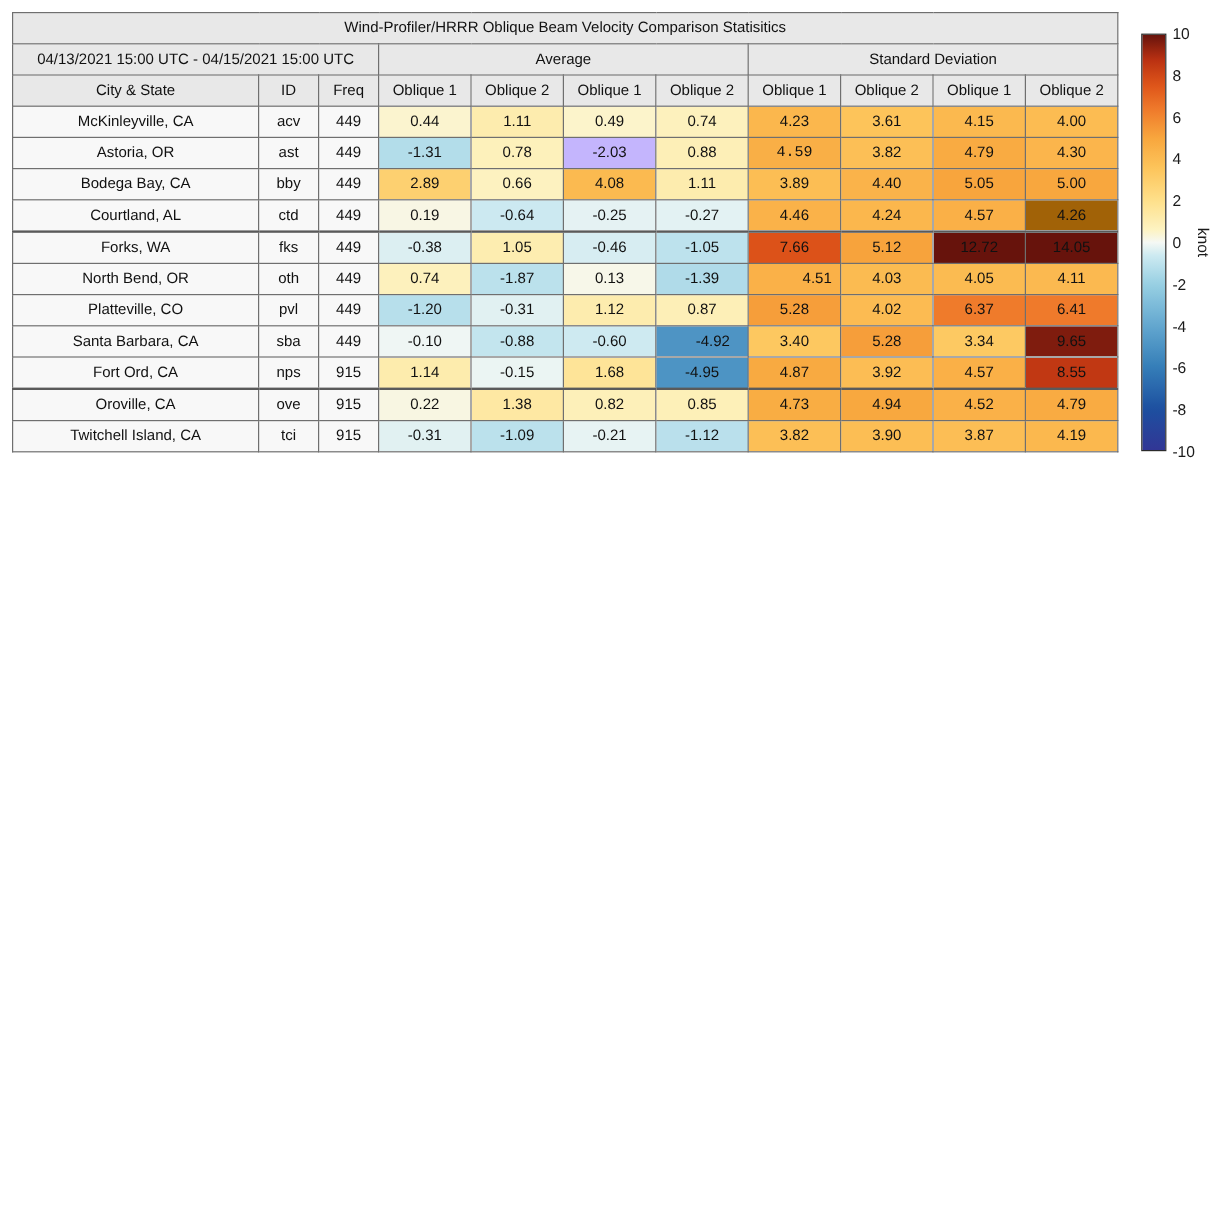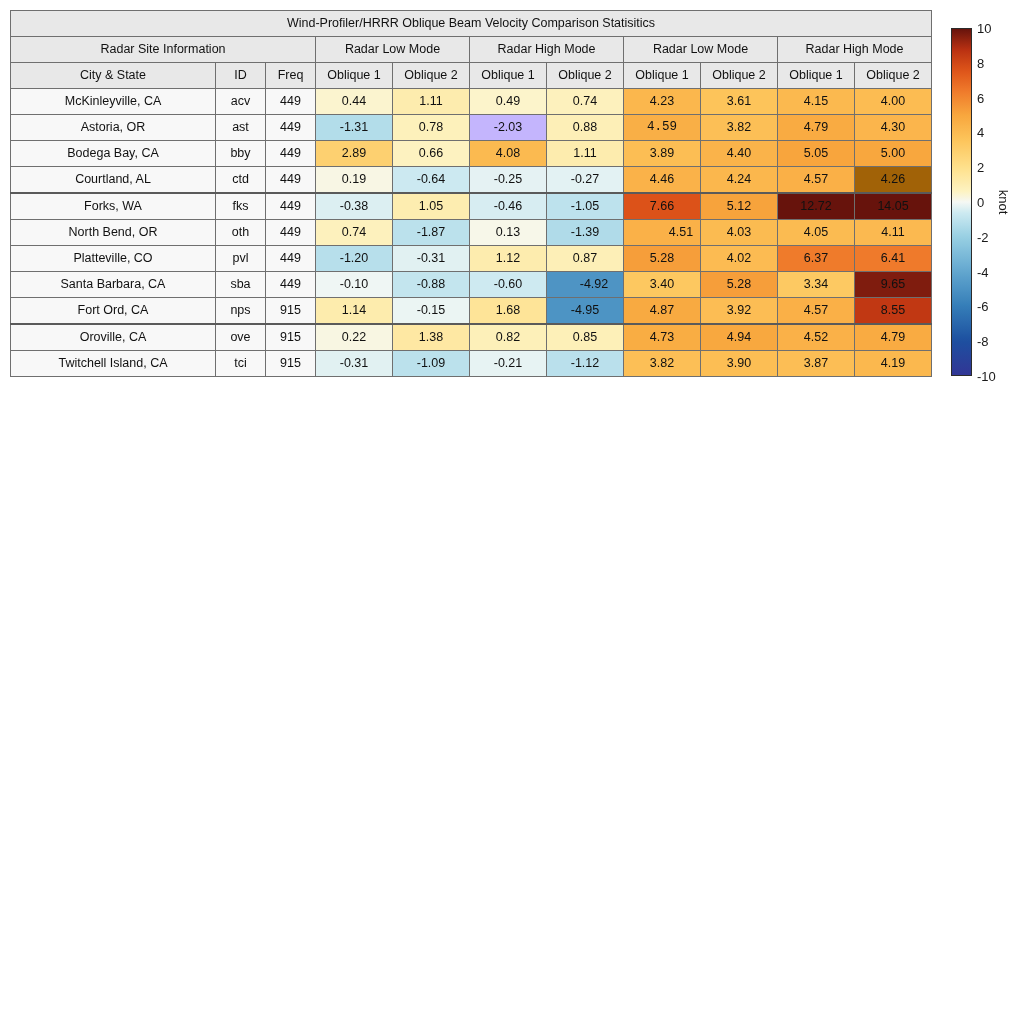--- a/index.html
+++ b/index.html
@@ -139,25 +139,23 @@
       <col class="c-val">
         <col class="c-val">
         <col class="c-val">
         <col class="c-val">
     </colgroup>
     <tbody>
       <tr class="hdr">
         <td class="title-cell" colspan="11">Wind-Profiler/HRRR Oblique Beam Velocity Comparison Statisitics</td>
       </tr>
       <tr class="hdr">
-        <td colspan="3">Radar Site Information</td>
-        <td colspan="2">Radar Low Mode</td>
-        <td colspan="2">Radar High Mode</td>
-        <td colspan="2">Radar Low Mode</td>
-        <td colspan="2">Radar High Mode</td>
+        <td class="daterange" colspan="3">04/13/2021 15:00 UTC - 04/15/2021 15:00 UTC</td>
+        <td colspan="4">Average</td>
+        <td colspan="4">Standard Deviation</td>
       </tr>
       <tr class="hdr">
         <td>City &amp; State</td>
         <td>ID</td>
         <td>Freq</td>
         <td>Oblique 1</td>
         <td>Oblique 2</td>
         <td>Oblique 1</td>
         <td>Oblique 2</td>
         <td>Oblique 1</td>

